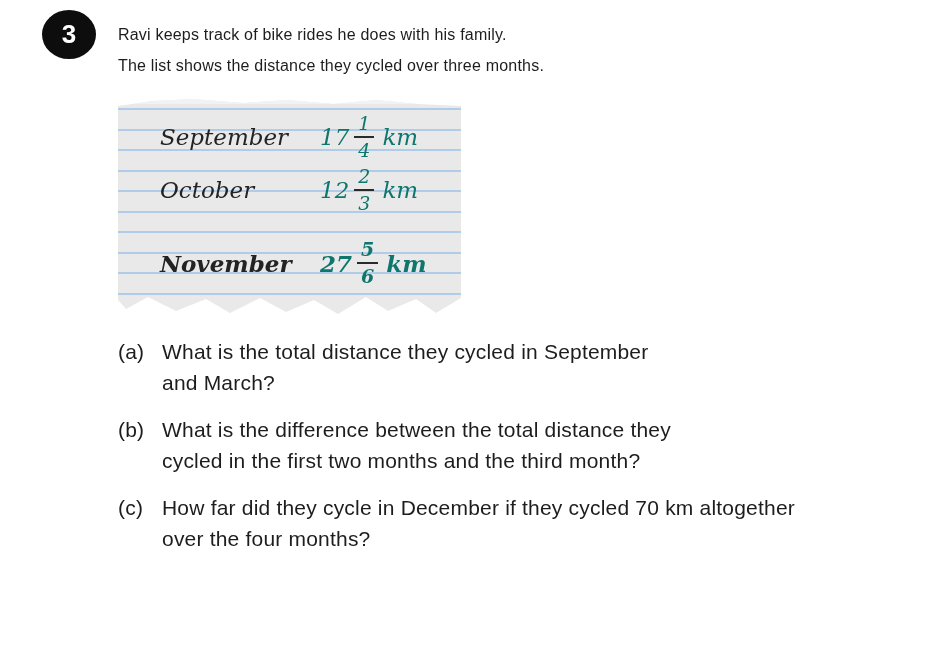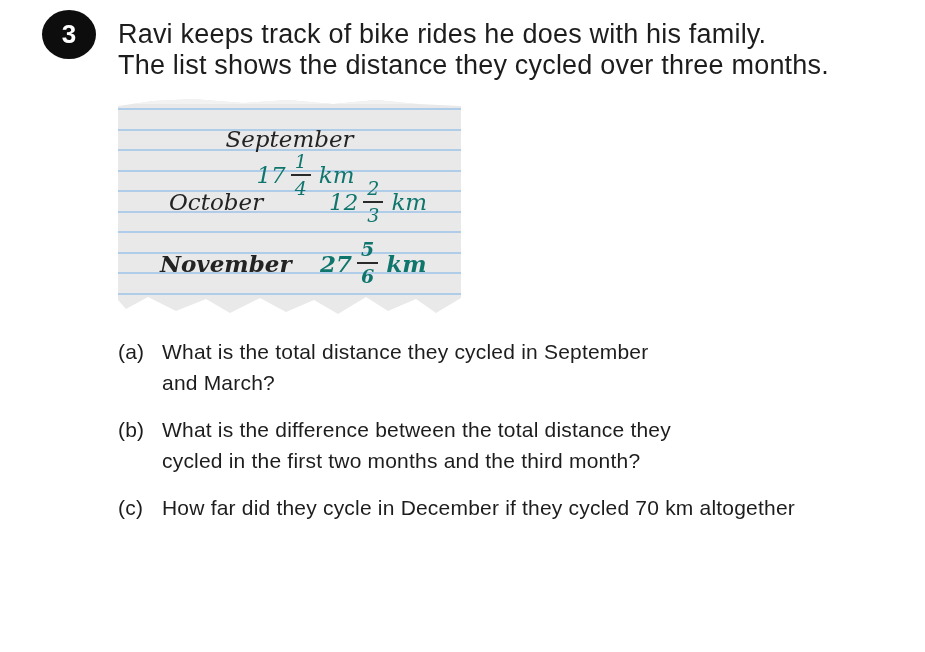--- a/index.html
+++ b/index.html
@@ -14,21 +14,21 @@
   .badge {
     position: absolute; left: 42px; top: 10px;
     width: 54px; height: 49px;
     background: var(--badge, #0d0d0d);
     border-radius: 50%;
     display: flex; align-items: center; justify-content: center;
     color: #ffffff; font-size: 26px; font-weight: bold;
   }
   .intro {
     position: absolute; left: 118px; top: 19px;
-    font-size: 27px; line-height: 31px;
+    font-size: 16px; line-height: 31px;
     letter-spacing: 0.2px;
   }
   .notepad {
     position: absolute; left: 118px; top: 98px;
     width: 343px; height: 218px;
     background: var(--paper, #e9e9e9);
     clip-path: polygon(
       0px 8px, 35px 3px, 75px 1px, 125px 5px, 170px 2px, 215px 6px,
       258px 2px, 300px 6px, 343px 8px,
       343px 200px,
@@ -47,22 +47,22 @@
       to bottom,
       transparent 0, transparent 6px,
       var(--ruled_line, #afcce8) 6px, var(--ruled_line, #afcce8) 8px,
       transparent 8px, transparent 20.5px
     );
   }
   .note-row {
     position: absolute; left: 42px; right: 10px; height: 56px;
     display: flex; align-items: center;
   }
-  .note-row.r0 { top: 28px; flex-direction: column; }
-  .note-row.r1 { top: 76px; margin-left: 9px; }
+  .note-row.r0 { top: 11px; }
+  .note-row.r1 { top: 64px; }
   .note-row.r2 { top: 137px; font-weight: bold; }
   .month {
     width: 160px;
     font-family: "DejaVu Serif", serif; font-style: italic;
     font-size: 23px; color: #232323;
   }
   .value {
     display: flex; align-items: center;
     font-family: "DejaVu Serif", serif; font-style: italic;
     font-size: 23px; color: #0f766e;
@@ -152,14 +152,15 @@
   <div class="subq-text">
     <div>What is the difference between the total distance they</div>
     <div>cycled in the first two months and the third month?</div>
   </div>
 </div>
 
 <div class="subq qc">
   <div class="subq-label">(c)</div>
   <div class="subq-text">
     <div>How far did they cycle in December if they cycled 70 km altogether</div>
+    <div>over the four months?</div>
   </div>
 </div>
 
 </body></html>

